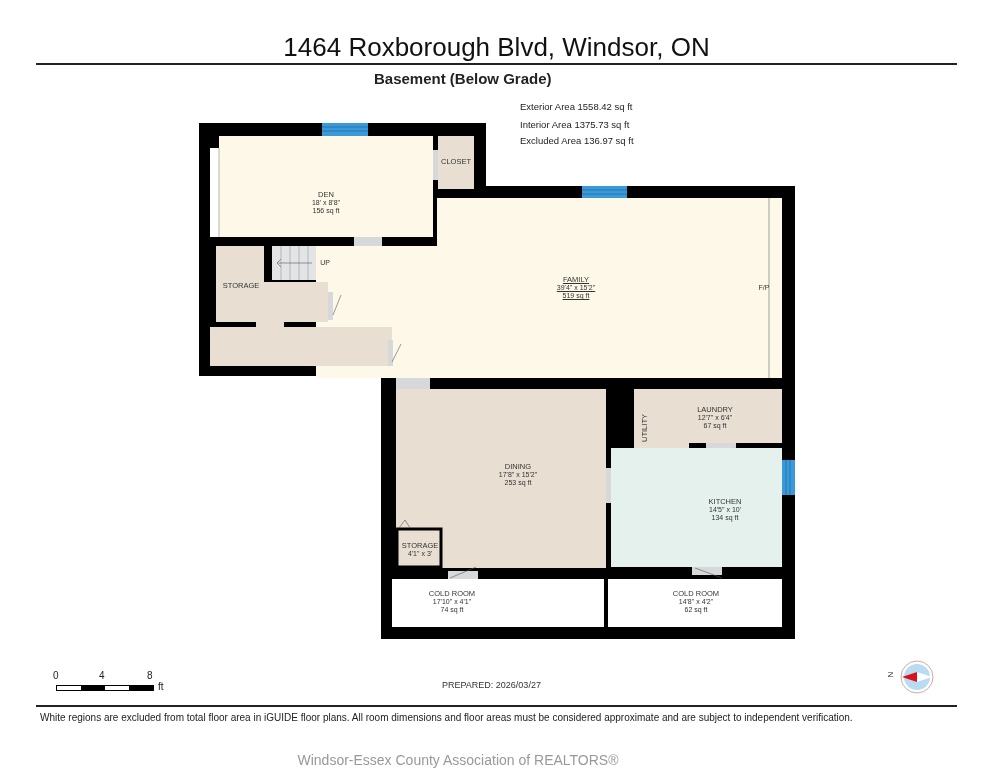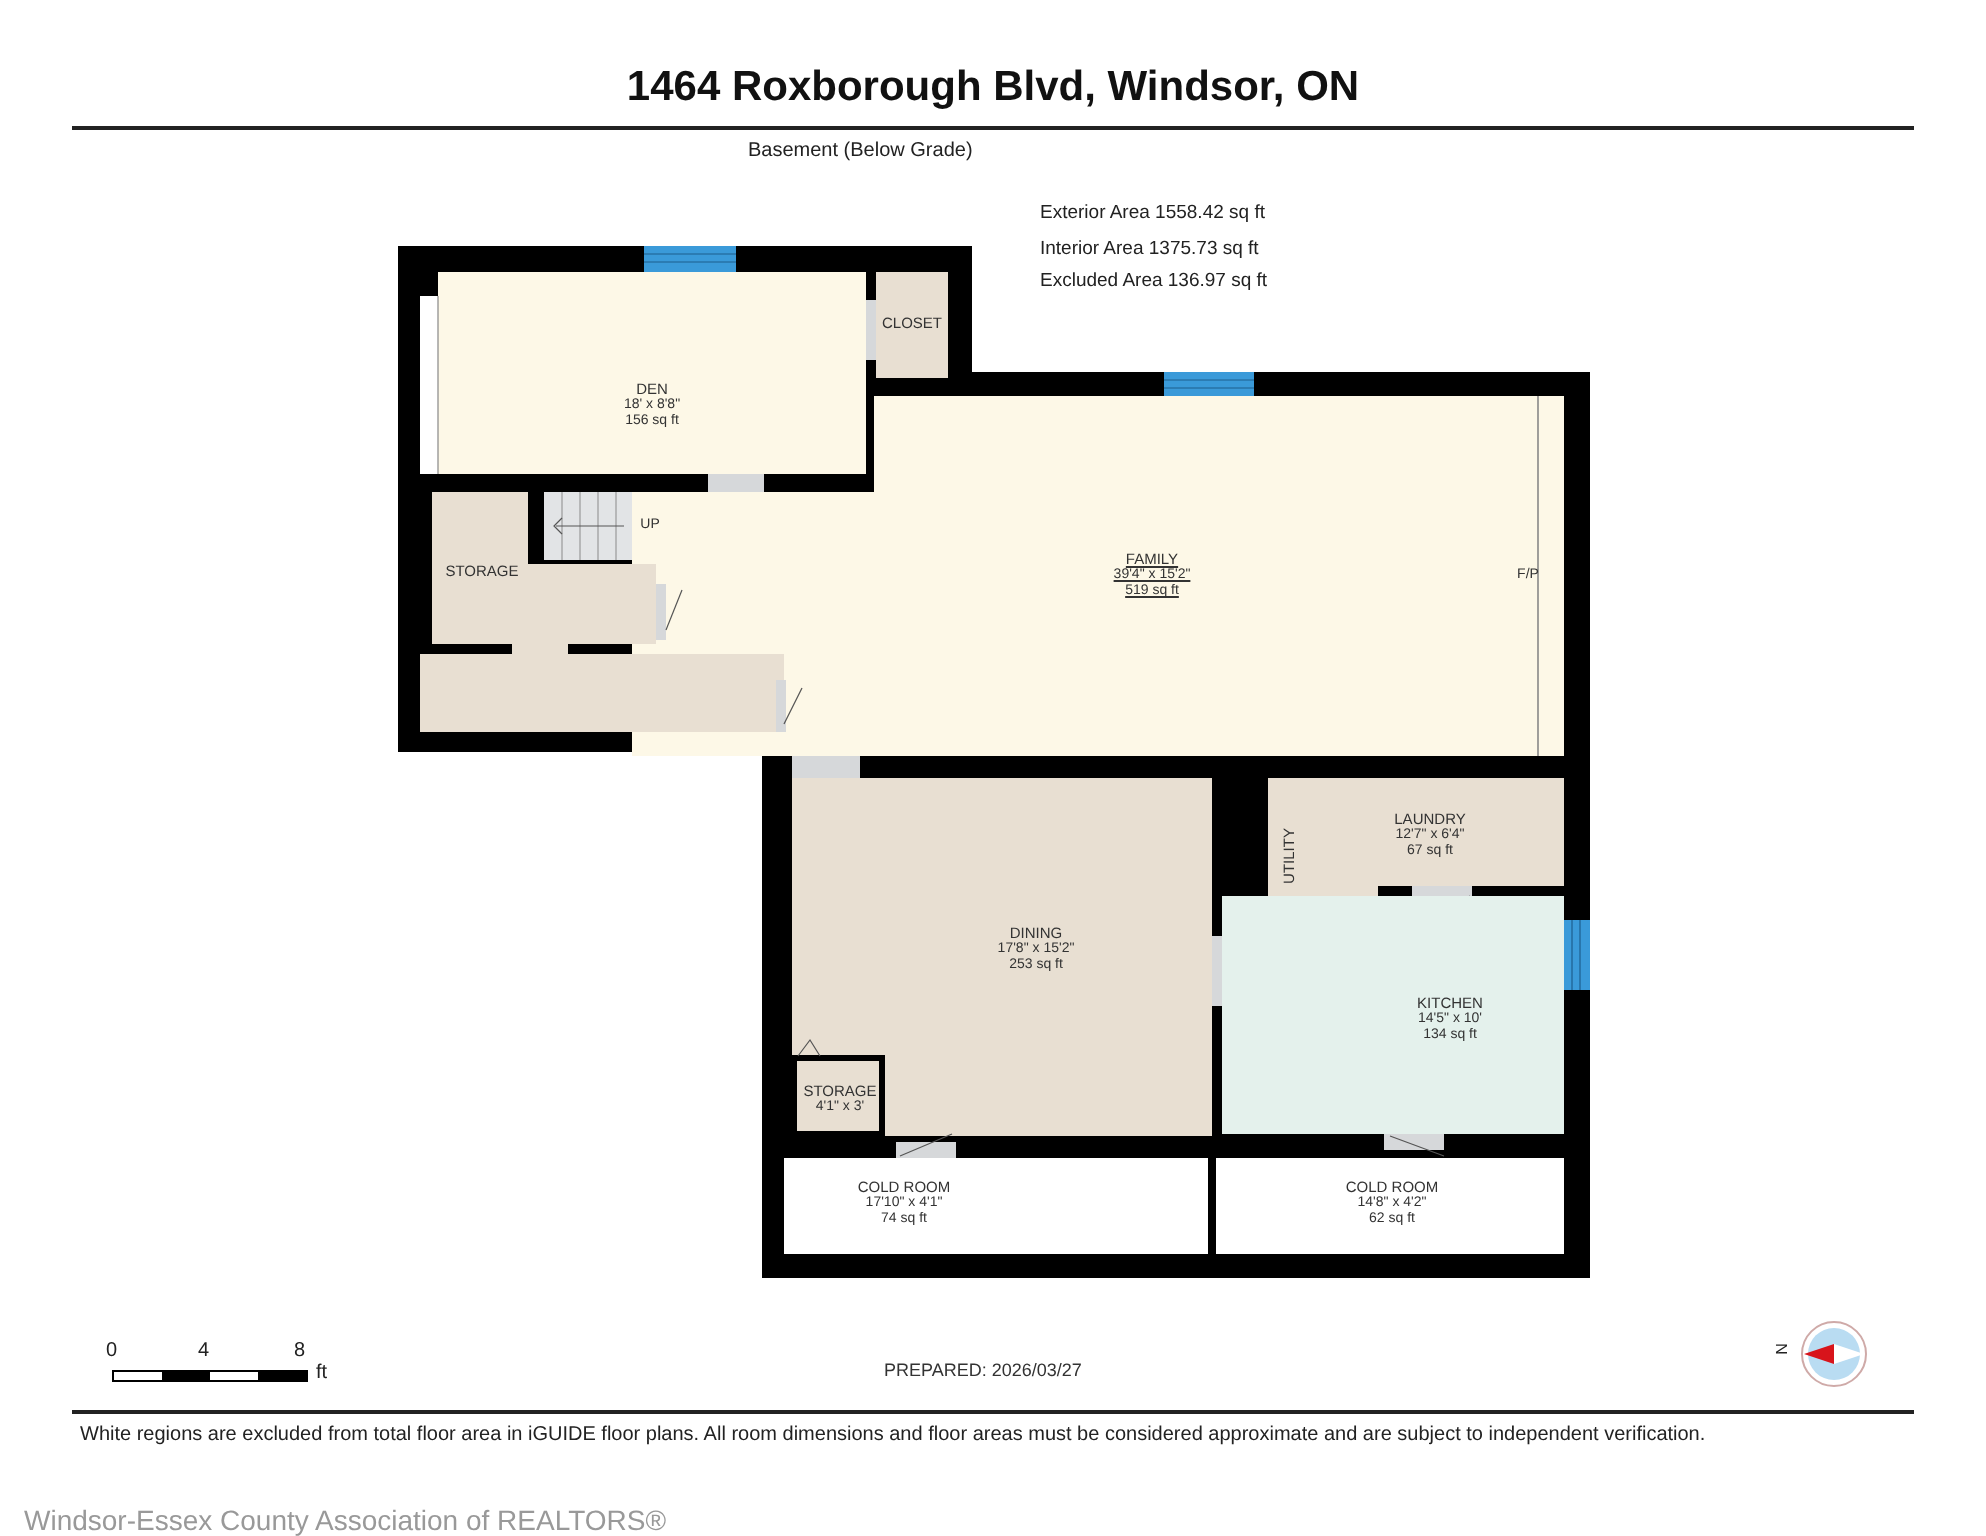--- a/index.html
+++ b/index.html
@@ -1,28 +1,28 @@
 <!DOCTYPE html>
 <html><head>
   <meta charset="utf-8">
   <style>
     html, body { margin: 0; padding: 0; background: #ffffff; }
     body { width: 993px; height: 768px; position: relative; overflow: hidden; font-family: "Liberation Sans", sans-serif; color: #222; }
     .abs { position: absolute; }
-    .title { left: 0; width: 993px; top: 32px; text-align: center; font-size: 21px; font-weight: bold; color: #111; }
+    .title { left: 0; width: 993px; top: 32px; text-align: center; font-size: 26px; font-weight: normal; color: #111; }
     .rule { left: 36px; width: 921px; height: 2px; background: #222; }
-    .area-label { left: 374px; top: 70px; font-size: 10px; font-weight: normal; color: #222; }
+    .area-label { left: 374px; top: 70px; font-size: 15px; font-weight: bold; color: #222; }
     .area-line { left: 520px; font-size: 9.5px; color: #222; margin-top: 31px; }
     .plan { left: 0; top: 0; }
     .room-text { position: absolute; text-align: center; font-size: 7px; line-height: 8px; color: #333; transform: translateX(-50%); white-space: nowrap; }
     .room-text .name { font-size: 7.5px; }
     .scale { left: 56px; top: 670px; font-size: 10px; }
     .prepared { left: 442px; top: 680px; font-size: 9px; color: #333; }
     .disclaimer { left: 40px; top: 712px; font-size: 10px; color: #222; }
-    .assoc { left: 12px; width: 916px; top: 752px; font-size: 14px; color: #999; }
+    .assoc { left: 0; width: 916px; top: 752px; text-align: center; font-size: 14px; color: #999; }
     .compass { left: 888px; top: 659px; }
   </style>
 </head>
 <body>
 
 <div class="abs title">1464 Roxborough Blvd, Windsor, ON</div>
 <div class="abs rule" style="top:63px;"></div>
 
 <div class="abs area-label">Basement (Below Grade)</div>
 <div class="abs area-line" style="top:70px;">Exterior Area 1558.42 sq ft</div>

